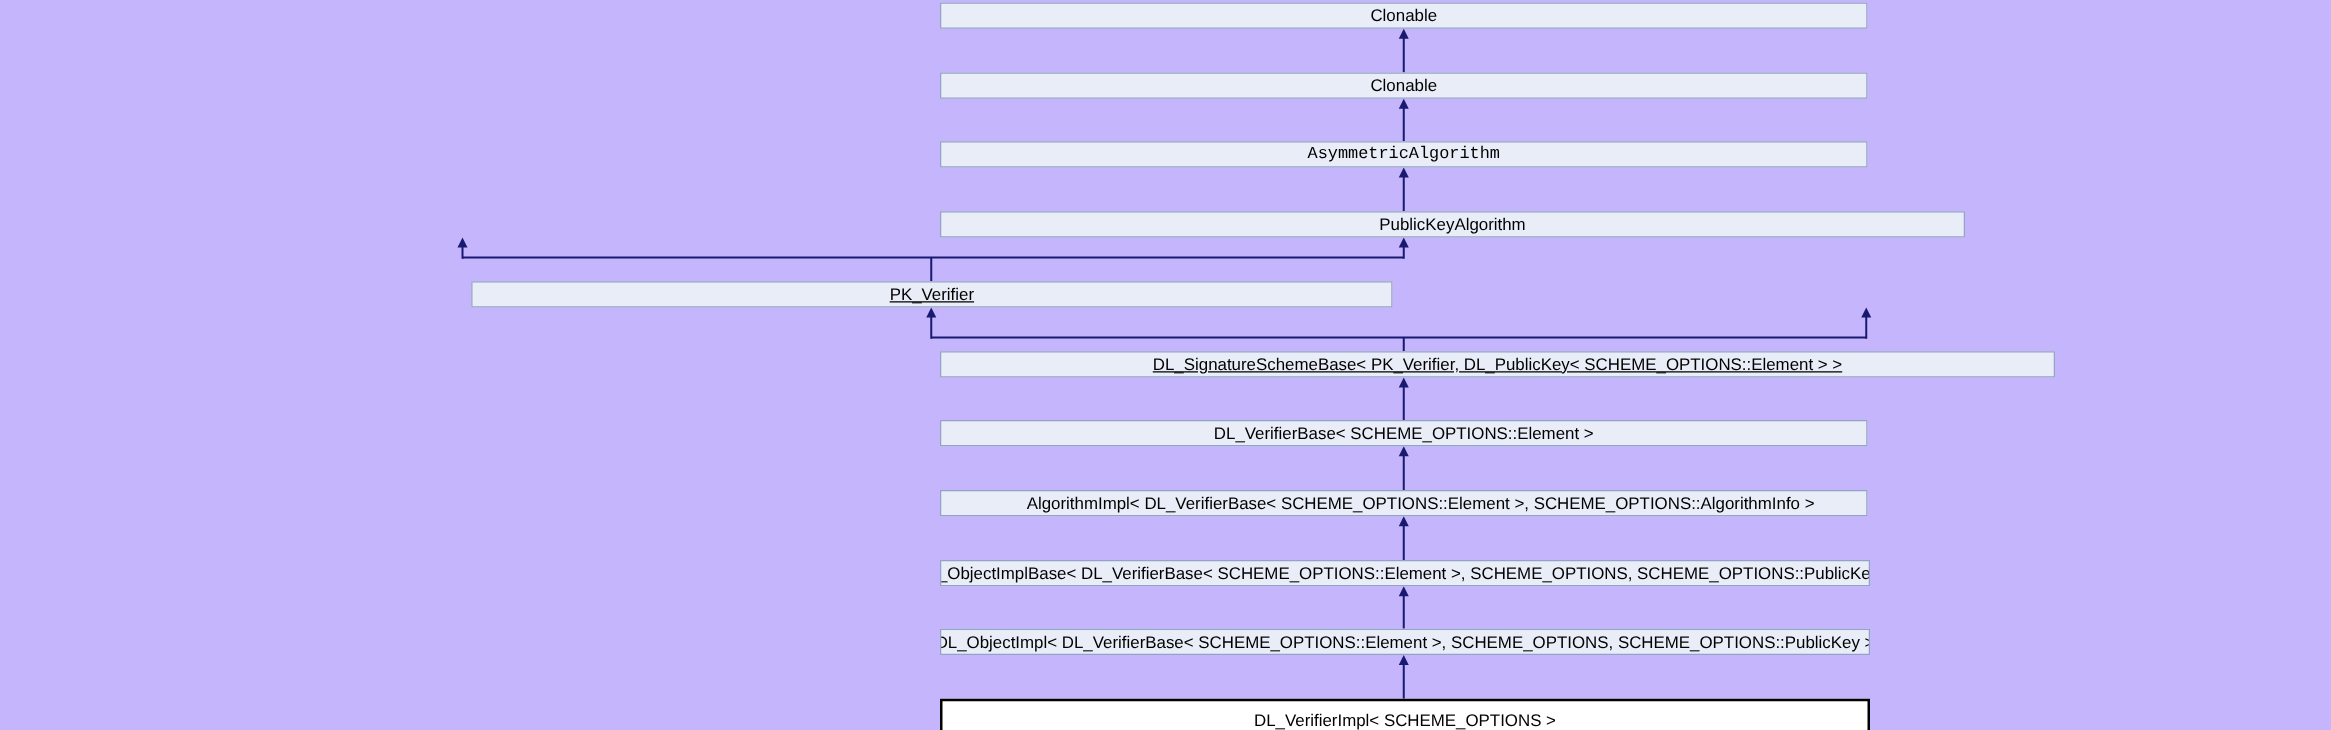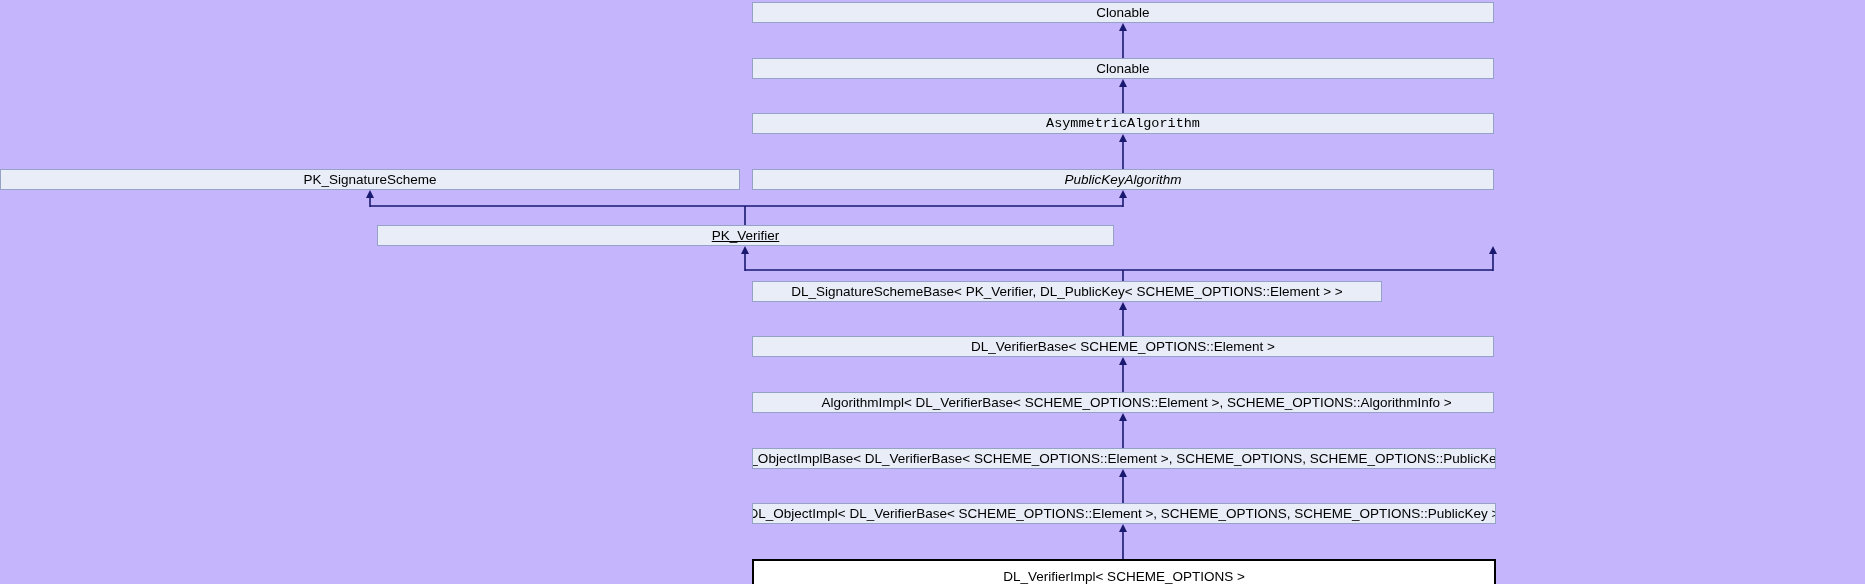--- a/index.html
+++ b/index.html
@@ -85,30 +85,27 @@
 
 <div class="class-node normal" style="left: 752px; top: 2px; width: 742px; height: 21px;">
       <span class="node-label">Clonable</span>
     </div>
     <div class="class-node normal" style="left: 752px; top: 58px; width: 742px; height: 21px;">
       <span class="node-label">Clonable</span>
     </div>
     <div class="class-node normal" style="left: 752px; top: 113px; width: 742px; height: 21px; font-family: Liberation Mono, monospace;">
       <span class="node-label">AsymmetricAlgorithm</span>
     </div>
-    <div class="class-node normal" style="left: 0px; top: 169px; width: 740px; height: 21px;">
-      <span class="node-label">PK_SignatureScheme</span>
-    </div>
-    <div class="class-node normal" style="left: 752px; top: 169px; width: 742px; height: 21px; font-style: italic;">
+    <div class="class-node normal" style="left: 752px; top: 169px; width: 820px; height: 21px;">
       <span class="node-label">PublicKeyAlgorithm</span>
     </div>
     <div class="class-node normal" style="left: 377px; top: 225px; width: 737px; height: 21px; text-decoration: underline;">
       <span class="node-label">PK_Verifier</span>
     </div>
-    <div class="class-node normal" style="left: 752px; top: 281px; width: 630px; height: 21px;">
+    <div class="class-node normal" style="left: 752px; top: 281px; width: 892px; height: 21px; text-decoration: underline;">
       <span class="node-label">DL_SignatureSchemeBase&lt; PK_Verifier, DL_PublicKey&lt; SCHEME_OPTIONS::Element &gt; &gt;</span>
     </div>
     <div class="class-node normal" style="left: 752px; top: 336px; width: 742px; height: 21px;">
       <span class="node-label">DL_VerifierBase&lt; SCHEME_OPTIONS::Element &gt;</span>
     </div>
     <div class="class-node normal" style="left: 752px; top: 392px; width: 742px; height: 21px; padding-left: 27px;">
       <span class="node-label">AlgorithmImpl&lt; DL_VerifierBase&lt; SCHEME_OPTIONS::Element &gt;, SCHEME_OPTIONS::AlgorithmInfo &gt;</span>
     </div>
     <div class="class-node normal" style="left: 752px; top: 448px; width: 744px; height: 21px;">
       <span class="node-label">DL_ObjectImplBase&lt; DL_VerifierBase&lt; SCHEME_OPTIONS::Element &gt;, SCHEME_OPTIONS, SCHEME_OPTIONS::PublicKey &gt;</span>

